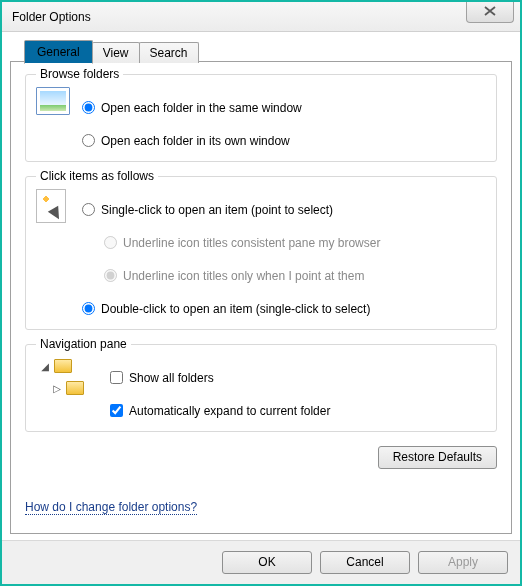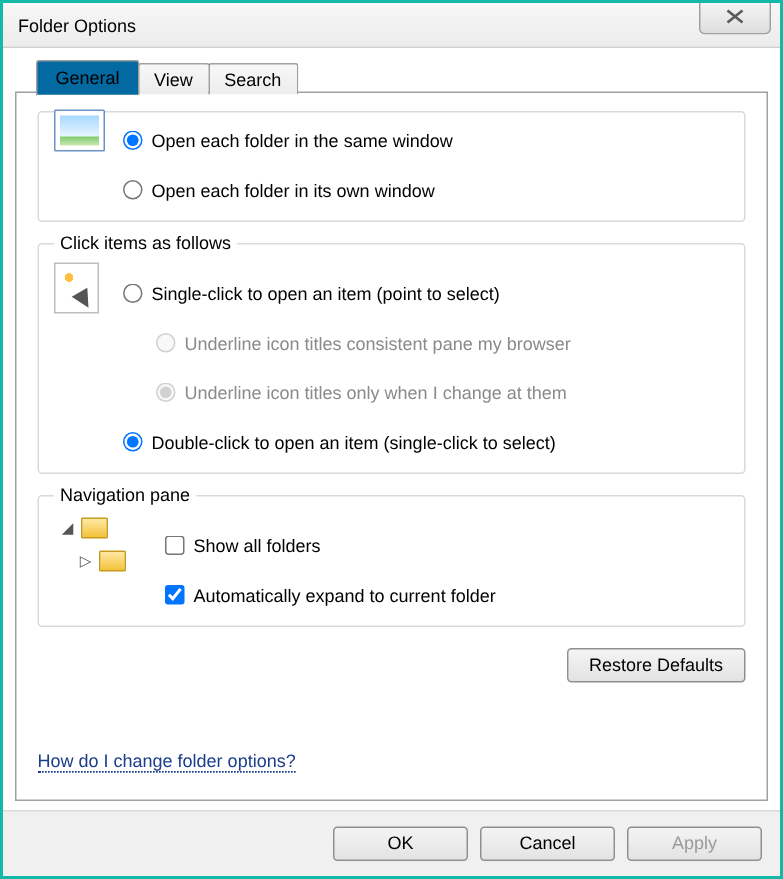--- a/index.html
+++ b/index.html
@@ -239,20 +239,21 @@
   <div class="content">
     <div class="tabstrip">
       <div class="tab selected"><span>General</span></div>
       <div class="tab"><span>View</span></div>
       <div class="tab"><span>Search</span></div>
     </div>
 
     <div class="tabpanel">
 
       <div class="fieldset">
+        <span class="legend">Browse folders</span>
         <div class="body">
           <div class="iconcol">
             <div class="pic-icon"></div>
           </div>
           <div class="optcol">
             <label class="row">
               <input type="radio" name="browse" checked="" style="">
               <span>Open each folder in the same window</span>
             </label>
             <label class="row">
@@ -273,21 +274,21 @@
             <label class="row">
               <input type="radio" name="click" style="">
               <span>Single-click to open an item (point to select)</span>
             </label>
             <label class="row sub">
               <input type="radio" name="underline" disabled="" style="">
               <span>Underline icon titles consistent pane my browser</span>
             </label>
             <label class="row sub">
               <input type="radio" name="underline" disabled="" checked="" style="">
-              <span>Underline icon titles only when I change at them</span>
+              <span>Underline icon titles only when I point at them</span>
             </label>
             <label class="row">
               <input type="radio" name="click" checked="" style="">
               <span>Double-click to open an item (single-click to select)</span>
             </label>
           </div>
         </div>
       </div>
 
       <div class="fieldset">

